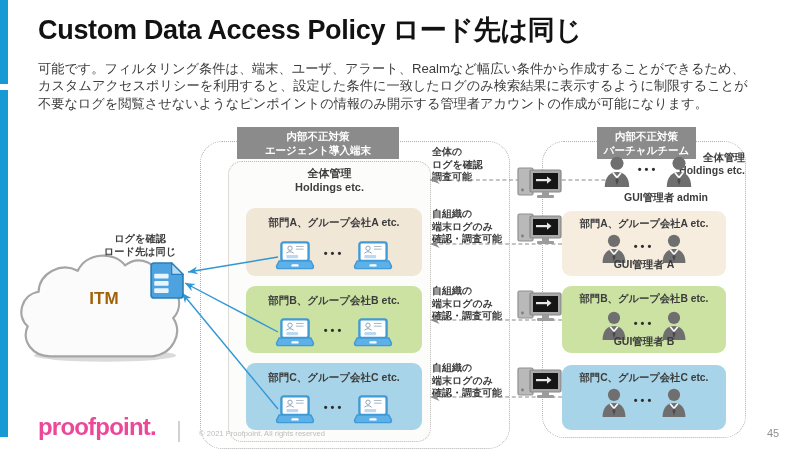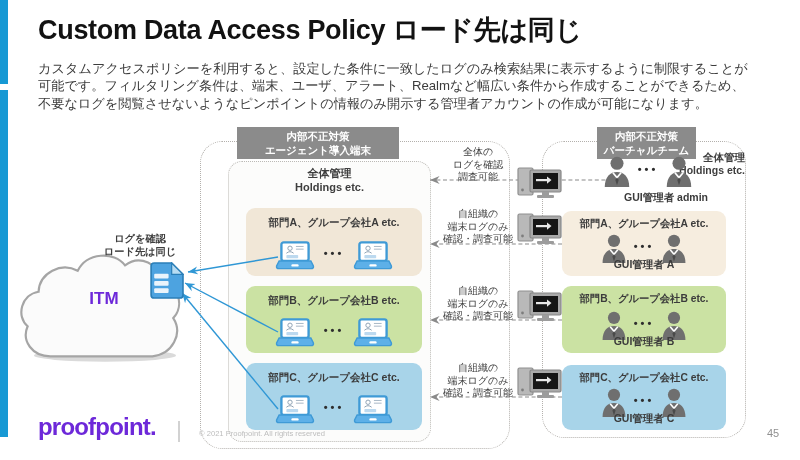--- a/index.html
+++ b/index.html
@@ -37,21 +37,21 @@
   
   .rowL { left:246px; width:176px; border-radius:9px; z-index:3; }
   .rowL.ra { top:208px; height:68px; background:#f1e7d7; }
   .rowL.rb { top:286px; height:67px; background:#cbe2a3; }
   .rowL.rc { top:363px; height:67px; background:#a8d4e9; }
   .rtitle { padding-top:8px; text-align:center; font-size:10.5px; font-weight:bold; color:#3b3b3b; white-space:nowrap; }
   .devices { position:absolute; left:0; right:0; bottom:6px; display:flex; align-items:center; justify-content:center; gap:9px; }
   .dots { font-weight:bold; color:#2e2e2e; font-size:11px; letter-spacing:3px; line-height:1; transform:translateY(-2px); }
 
   
-  .mlabel { left:432px; width:92px; text-align:center; font-size:10px; font-weight:normal;
+  .mlabel { left:432px; width:92px; text-align:left; font-size:10px; font-weight:bold;
             line-height:12.5px; color:#3e3e3e; z-index:6; }
   .ml0 { top:146px; } .ml1 { top:208px; } .ml2 { top:285px; } .ml3 { top:362px; }
 
   
   .rgl { left:650px; top:151px; width:95px; text-align:right; font-size:10.5px; font-weight:bold;
          line-height:13px; color:#3e3e3e; z-index:3; }
   .adminrow { left:594px; top:156px; width:108px; display:flex; align-items:center; justify-content:center; gap:7px; z-index:7; }
   .adminlbl { left:592px; top:191px; width:148px; text-align:center; font-size:10.5px; font-weight:bold; color:#3b3b3b; z-index:3; }
 
   .rowR { left:562px; width:164px; border-radius:9px; z-index:3; }
@@ -63,29 +63,29 @@
   .rowR.rb .persons { top:25px; }
   .radmin { position:absolute; left:0; right:0; bottom:4px; text-align:center; font-size:10.5px; font-weight:bold; color:#3b3b3b; }
 
   
   .pcicon { left:517px; width:46px; height:36px; z-index:7; }
   .pc1 { top:165px; } .pc2 { top:211px; } .pc3 { top:288px; } .pc4 { top:365px; }
 
   
   .cloudsvg { left:14px; top:243px; width:182px; height:132px; z-index:2; }
   .cloudtext { left:44px; top:286px; width:120px; text-align:center; font-size:17px; font-weight:bold;
-               color:#6d28d9; line-height:25px; z-index:3; }
+               color:#a16207; line-height:25px; z-index:3; }
   .logdoc { left:147px; top:262px; width:37px; height:37px; z-index:7; }
   .uploadlbl { left:84px; top:232px; width:112px; text-align:center; font-size:10.2px; font-weight:bold;
                line-height:13px; color:#3e3e3e; z-index:3; }
 
   .arrows { left:0; top:0; width:800px; height:460px; z-index:6; pointer-events:none; }
 
   
-  .logo { left:38px; top:413px; font-size:24px; font-weight:bold; color:#6d28d9; letter-spacing:-0.8px; z-index:8; }
+  .logo { left:38px; top:413px; font-size:24px; font-weight:bold; color:#ec4899; letter-spacing:-0.8px; z-index:8; }
   .fdivider { left:178px; top:421px; width:2px; height:21px; background:#d2d2d2; z-index:8; }
   .copyright { left:187px; top:429px; font-size:7.6px; color:#bdbdbd; z-index:8; white-space:nowrap;margin-left:12px; }
   .pagenum { left:756px; top:427px; width:34px; text-align:center; font-size:11px; color:#909090; z-index:8; }
 </style>
 </head>
 <body>
 
 <svg width="0" height="0" style="position:absolute" aria-hidden="true">
   <defs>
     <symbol id="sym-laptop" viewBox="0 0 44 32">
@@ -124,22 +124,22 @@
   </defs>
 </svg>
 
 <div id="slide">
 
   <div class="abs accent a1"></div>
   <div class="abs accent a2"></div>
 
   <div class="abs title">Custom Data Access Policy ロード先は同じ</div>
   <div class="abs body">
+    <div>可能です。フィルタリング条件は、端末、ユーザ、アラート、Realmなど幅広い条件から作成することができるため、</div>
     <div>カスタムアクセスポリシーを利用すると、設定した条件に一致したログのみ検索結果に表示するように制限することが</div>
-    <div>可能です。フィルタリング条件は、端末、ユーザ、アラート、Realmなど幅広い条件から作成することができるため、</div>
     <div>不要なログを閲覧させないようなピンポイントの情報のみ開示する管理者アカウントの作成が可能になります。</div>
   </div>
 
   <div class="abs dotted outerL"></div>
   <div class="abs dotted outerR"></div>
   <div class="abs innerG"></div>
 
   <div class="abs grayhdr hdrL">
     <div>内部不正対策</div>
     <div>エージェント導入端末</div>
@@ -258,21 +258,20 @@
     <div class="rtitle">部門C、グループ会社C etc.</div>
     <div class="persons">
       <svg width="26" height="29">
           <use href="#sym-person"></use>
         </svg>
       <span class="dots">•••</span>
       <svg width="26" height="29">
           <use href="#sym-person"></use>
         </svg>
     </div>
-    <div class="radmin">GUI管理者 C</div>
   </div>
 
   <svg class="abs arrows" viewBox="0 0 800 460">
     <defs>
       <marker id="mgray" markerWidth="9" markerHeight="9" refX="8" refY="4" orient="auto">
         <path d="M8,4 L0,0.6 L2.6,4 L0,7.4 Z" fill="#8a8a8a"></path>
       </marker>
       <marker id="mblue" markerWidth="8" markerHeight="8" refX="7" refY="3.5" orient="auto">
         <path d="M7,3.5 L0,0.6 L2.2,3.5 L0,6.4 Z" fill="#2f97d5"></path>
       </marker>

